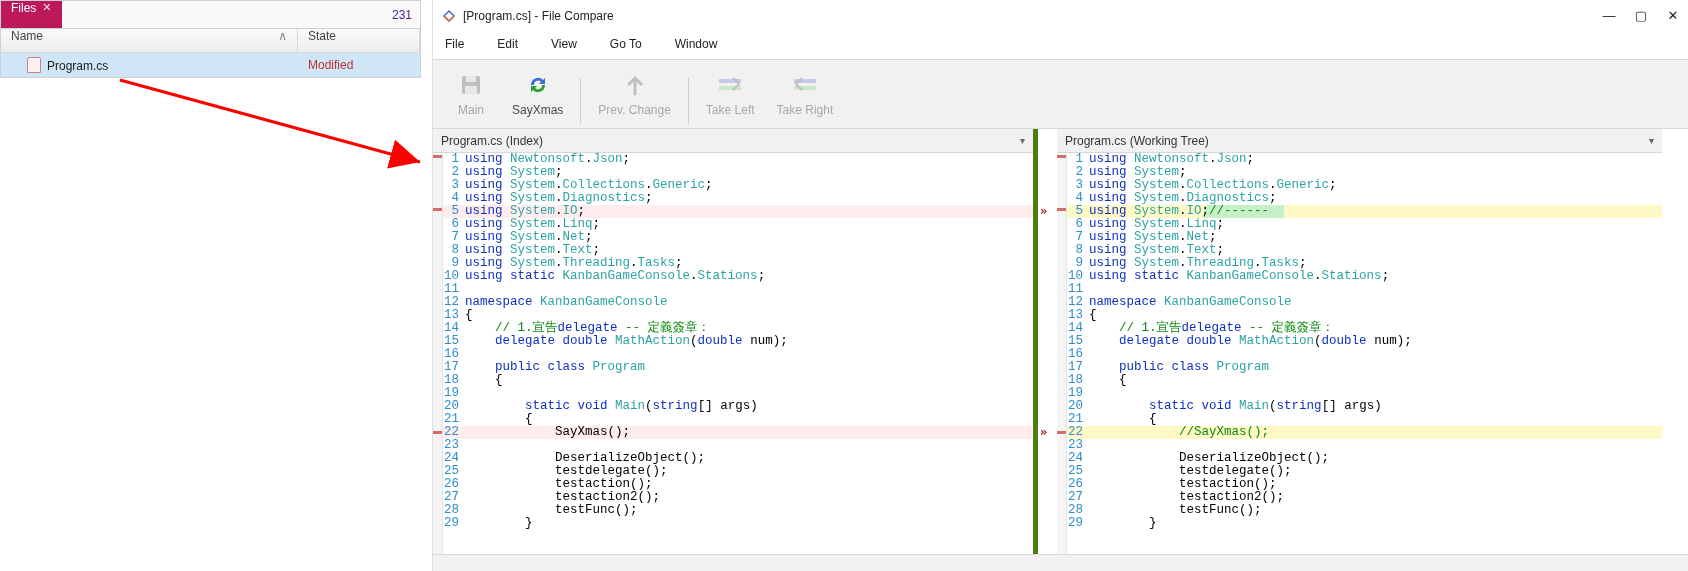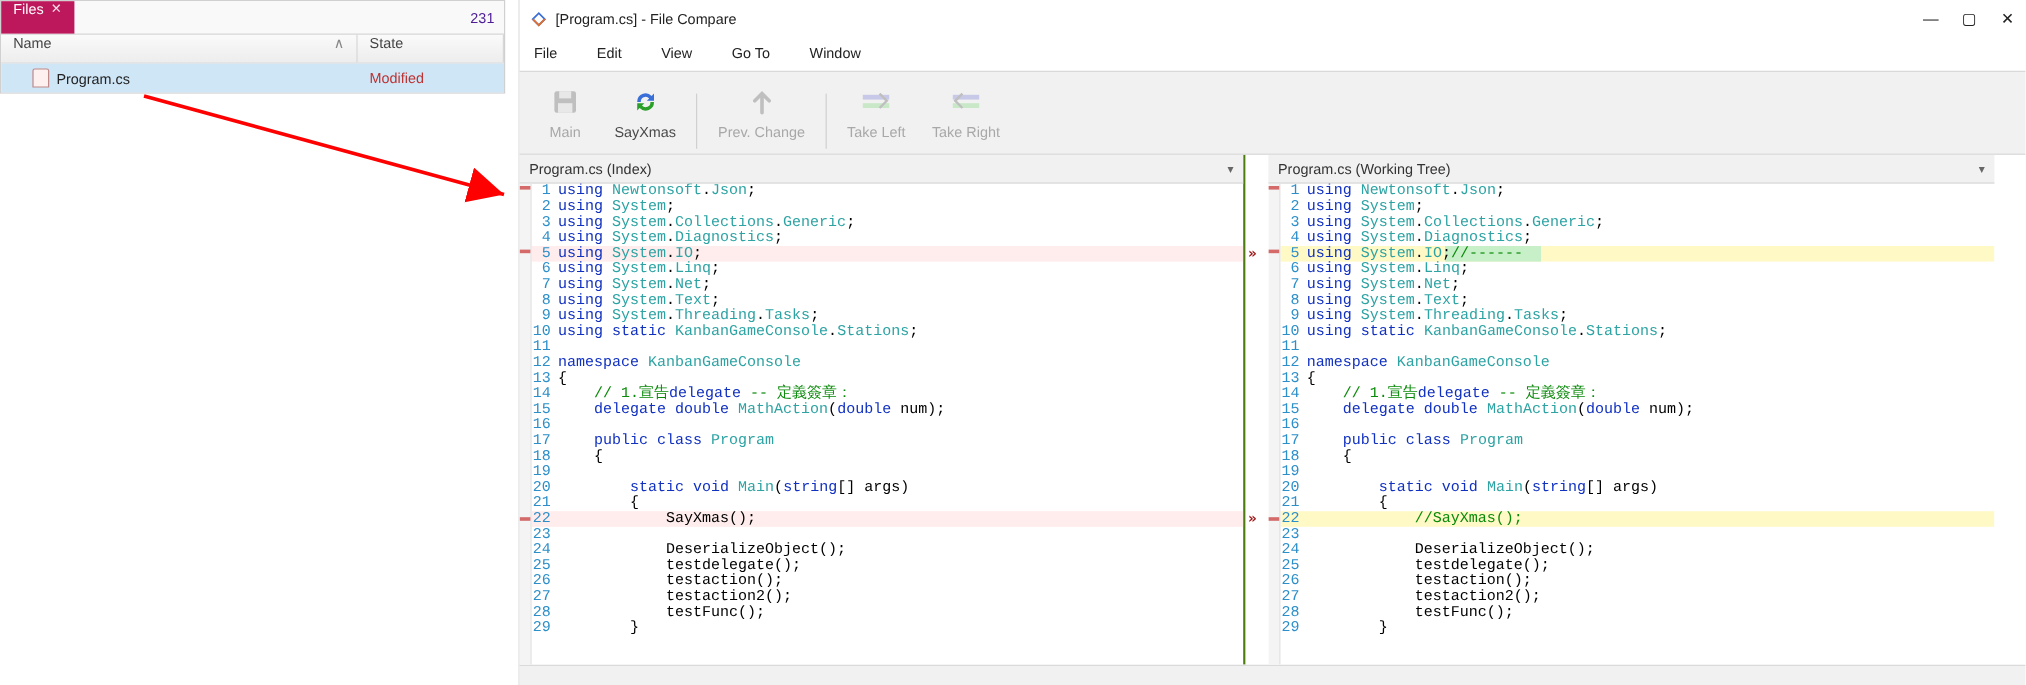--- a/index.html
+++ b/index.html
@@ -33,21 +33,21 @@
 .menubar div{padding:2px 4px}
 .toolbar{display:flex;align-items:flex-end;background:#f1f1f1;border-top:1px solid #d9d9d9;border-bottom:1px solid #d9d9d9;padding:4px 8px;gap:0}
 .tbtn{display:flex;flex-direction:column;align-items:center;justify-content:flex-end;gap:4px;min-width:60px;padding:6px 10px;font-size:12px;color:#4a4a4a;border:1px solid transparent}
 .tbtn.disabled{color:#a8a8a8}
 .tbtn.highlight{border:2px solid #c21b1b;padding:5px 9px}
 .tico{width:28px;height:28px;display:flex;align-items:center;justify-content:center}
 .tsep{width:1px;height:46px;background:#d0d0d0;margin:0 6px}
 
 
 .diffwrap{display:flex;flex:1;overflow:hidden}
-.pane{display:flex;flex-direction:column;border-right:2px solid #4d7c0f}
+.pane{display:flex;flex-direction:column;border-right:5px solid #4d7c0f}
 .pane:last-child{border-right:none}
 .pane-left{width:605px}
 .pane-gap{width:19px;background:#fff}
 .pane-right{width:605px}
 .pane-head{height:24px;display:flex;align-items:center;background:#f1f1f1;border-bottom:1px solid #d7d7d7;padding:0 8px;color:#333}
 .pane-head .dd{margin-left:auto;color:#666;font-size:10px}
 .code{flex:1;overflow:hidden;display:flex;font-family:Consolas,"Courier New",monospace;font-size:12.5px;line-height:13px}
 .ovstrip{width:10px;background:#f4f4f4;border-right:1px solid #e4e4e4;position:relative}
 .ovstrip .m{position:absolute;left:0;width:100%;height:3px;background:#d46a6a}
 .lines{flex:1;white-space:pre;color:#000}

